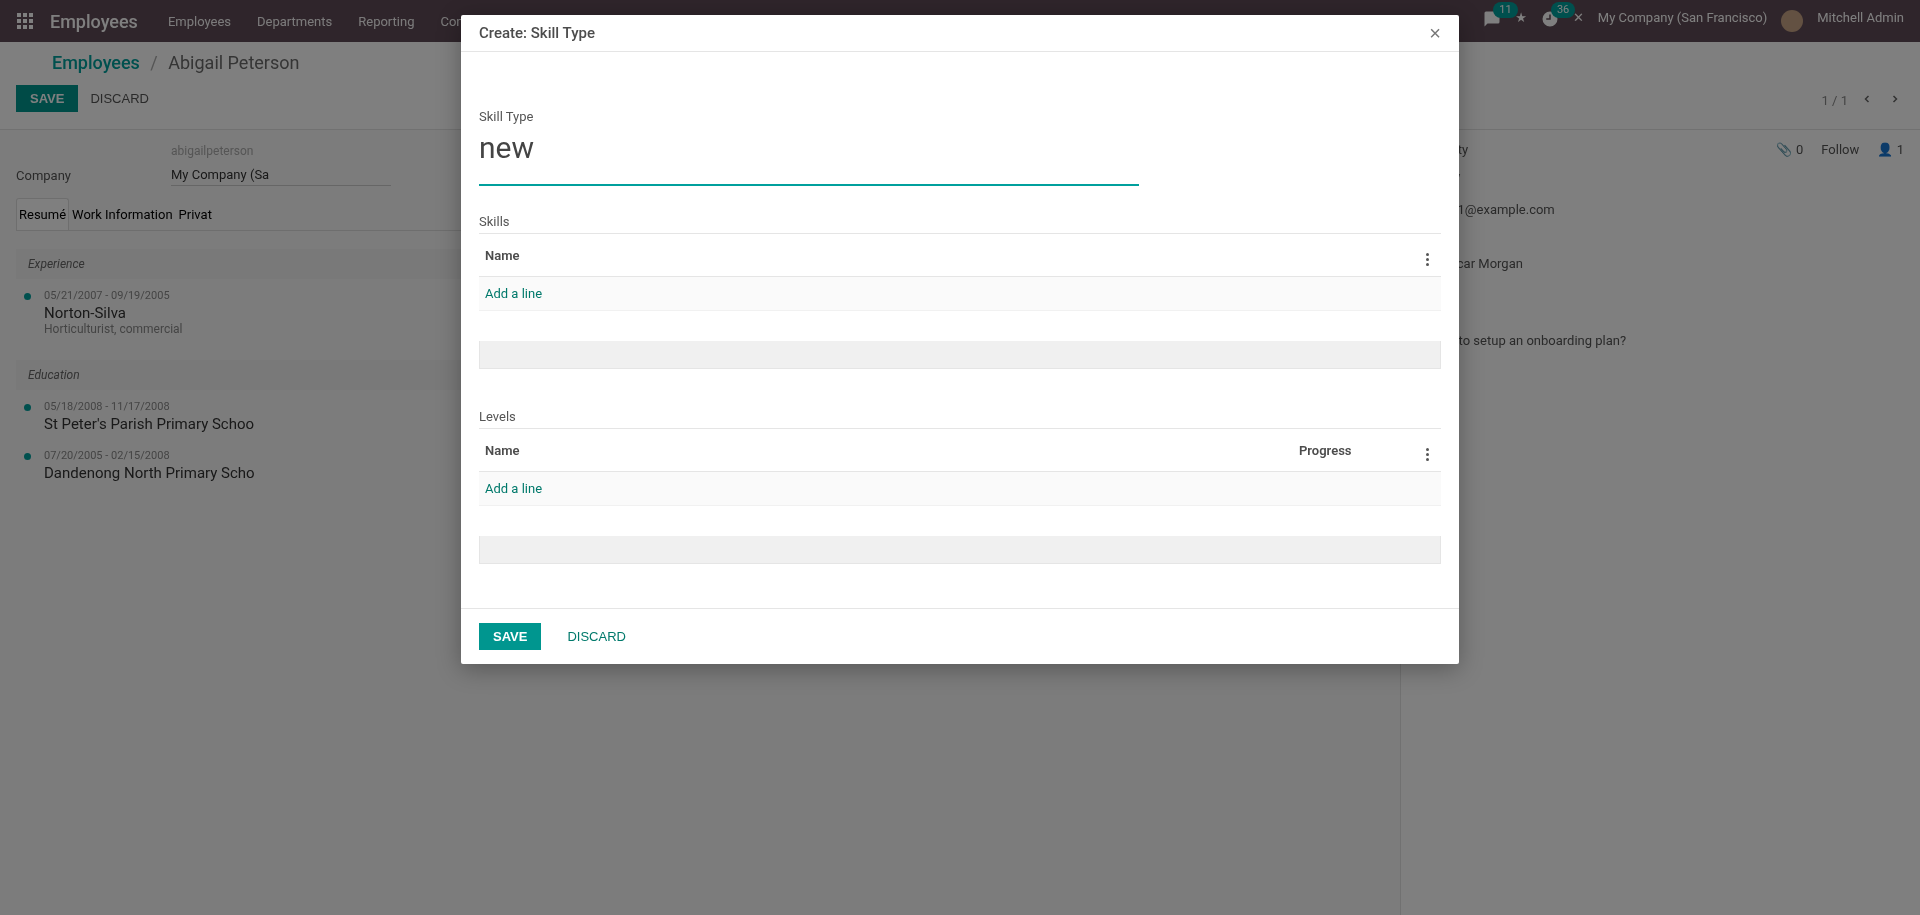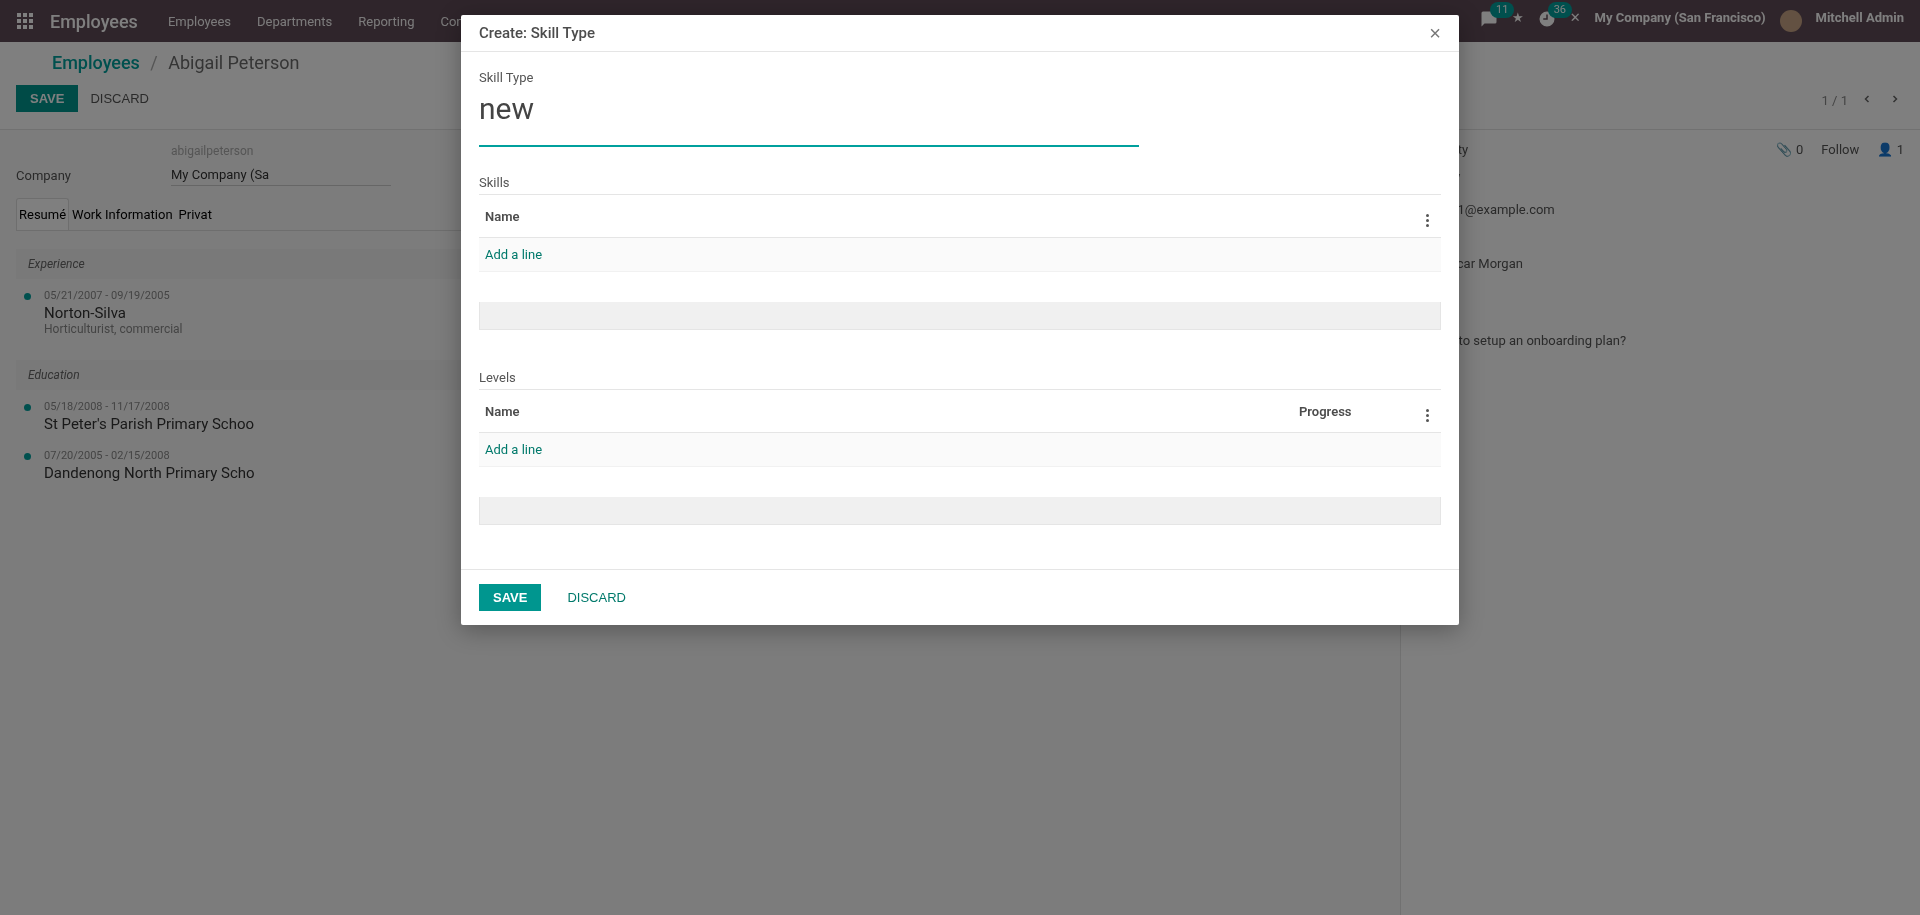--- a/index.html
+++ b/index.html
@@ -7,21 +7,21 @@
   
   
   .top-nav { height: 42px; background: #5f4b56; display: flex; align-items: center; color: #fff; padding: 0 16px; }
   .apps-icon { width: 18px; height: 18px; display: inline-block; margin-right: 16px; }
   .apps-icon span { display: inline-block; width: 4px; height: 4px; background: #fff; margin: 1px; float:left; }
   .brand { font-size: 18px; font-weight: 500; color: #fff; margin-right: 30px; }
   .nav-link { color: #fff; margin-right: 26px; font-size: 13px; opacity: .95; }
   .nav-spacer { flex: 1; }
   .nav-right { display: flex; align-items: flex-start; gap: 14px; }
   .badge-pill { background: #00a09d; color:#fff; border-radius:9px; padding:0 6px; font-size:11px; line-height:16px; height:16px; display:inline-block; }
-  .nav-text { color:#fff; font-size:13px;font-weight:bold; }
+  .nav-text { color:#fff; font-size:13px; }
   .avatar { width:22px; height:22px; border-radius:50%; background:#c7a384; display:inline-block; }
   
   
   .control-bar { height: 88px; background:#fff; border-bottom:1px solid #e2e2e2; padding:10px 16px 0; }
   .breadcrumb { font-size: 18px; color:#7a6b74; margin-bottom:12px; white-space:nowrap; overflow:hidden; text-overflow:ellipsis;margin-left:36px; }
   .breadcrumb a { color:#00a09d; text-decoration:none; font-weight:500; }
   .breadcrumb .sep { color:#aaa; margin:0 6px; }
   .breadcrumb .current { color:#6b6b6b; }
   .controls-row { display:flex; align-items:center; }
   .btn-primary { background:#00968f; color:#fff; border:none; padding:6px 14px; font-weight:700; font-size:13px; margin-right:12px; cursor:pointer; }
@@ -54,21 +54,21 @@
   .side-head .spacer{flex:1;}
   .side-msg { font-size:13px; color:#555; padding:6px 0;}
   
   
   .overlay { position:absolute; inset:0; background:rgba(0,0,0,0.5); display:flex; align-items:flex-start; justify-content:center; }
   .modal { width:998px; background:#fff; margin-top:15px; border-radius:2px; box-shadow:0 5px 25px rgba(0,0,0,.3); display:flex; flex-direction:column; max-height:calc(915px - 30px); }
   .modal-header { padding:8px 18px; border-bottom:1px solid #e5e5e5; display:flex; align-items:center; }
   .modal-title { font-size:15px; color:#4c4c4c; font-weight:500; }
   .modal-close { margin-left:auto; font-size:20px; color:#777; cursor:pointer; background:none; border:none; line-height:1; }
   .modal-body { padding:18px 18px 4px; flex:1; overflow:auto; }
-  .mb-field-label { font-size:13px; color:#555; margin-bottom:4px; }
+  .mb-field-label { font-size:13px; color:#555; margin-bottom:4px;margin-top:39px; }
   .mb-input { width:660px; border:none; border-bottom:2px solid #00a09d; font-size:30px; padding:2px 0 19px; color:#444; outline:none; font-family:inherit; }
   .section-label { font-size:13px; color:#555; margin:28px 0 4px; }
   .grid-head { display:flex; align-items:center; padding:10px 6px; border-top:1px solid #e5e5e5; border-bottom:1px solid #e5e5e5; font-weight:600; color:#4c4c4c; font-size:13px; }
   .grid-head.two .col1{flex:1;} .grid-head.two .col2{width:120px;} .grid-head .opts{width:16px; text-align:center; color:#666; cursor:pointer;}
   .grid-row { padding:9px 6px; border-bottom:1px solid #f1f1f1; background:#fafafa; font-size:13px; }
   .add-line { color:#00796b; cursor:pointer;text-align:right; }
   .grid-blank { height:28px; background:#f0f0f0; border:1px solid #e5e5e5; border-top:none; margin-top:30px; }
   .modal-footer { border-top:1px solid #e5e5e5; padding:14px 18px; display:flex; align-items:center; gap:14px; }
   .modal-footer .discard { background:none; border:none; color:#00796b; font-size:13px; cursor:pointer; }
   

